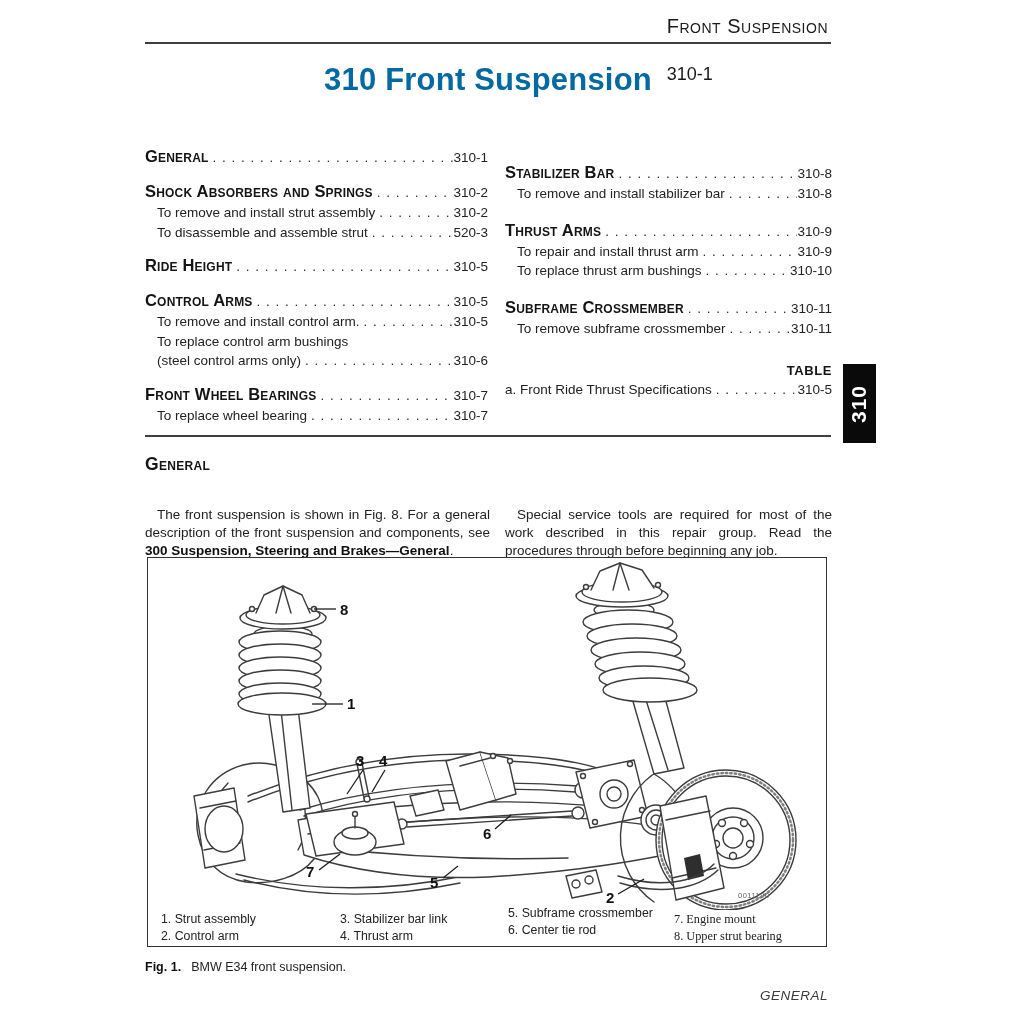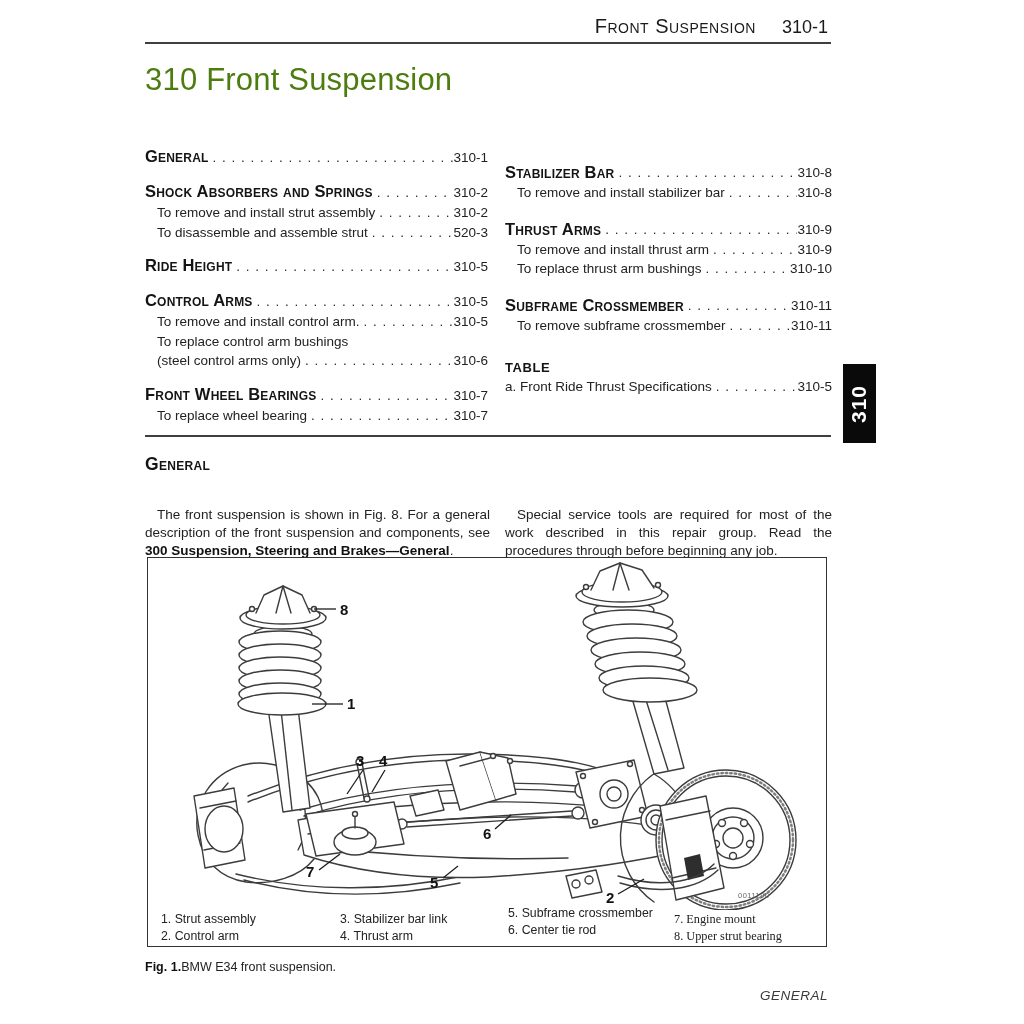--- a/index.html
+++ b/index.html
@@ -1,59 +1,59 @@
 <!DOCTYPE html>
 <html><head>
 <meta charset="utf-8">
 <style>
   html,body{margin:0;padding:0;background:#ffffff;}
   .page{
     position:relative;width:1024px;height:1024px;background:#fff;
     font-family:"Liberation Sans", sans-serif;color:#1e1e1e;overflow:hidden;
   }
   
-  .hdr{position:absolute;top:15px;right:196px;display:flex;align-items:flex-end;gap:26px;}
+  .hdr{position:absolute;top:15px;right:196px;display:flex;align-items:flex-start;gap:26px;flex-direction:column;}
   .hdr-section{font-variant:small-caps;font-size:20px;letter-spacing:.5px;color:#1a1a1a;}
   .hdr-page{font-size:18px;color:#1a1a1a;}
   .hdr-rule{position:absolute;top:42px;left:145px;width:686px;height:2px;background:#3f3f3f;}
-  .doc-title{position:absolute;top:62px;left:145px;width:686px;text-align:left;
-    font-size:31px;font-weight:normal;color:#4d7c0f;letter-spacing:.2px;}
+  .doc-title{position:absolute;top:62px;left:145px;width:686px;text-align:center;
+    font-size:31px;font-weight:bold;color:#0369a1;letter-spacing:.2px;}
   
   .toc-col{position:absolute;top:146px;font-size:13.5px;color:#222;}
   .toc-col.left{left:145px;width:343px;}
   .toc-col.right{left:505px;width:327px;}
   .toc-line{display:flex;align-items:baseline;line-height:19.5px;}
   .toc-sec-line{margin-top:13px;line-height:21px;}
-  .toc-col.right .toc-sec-line{margin-top:16px;align-items:center;}
+  .toc-col.right .toc-sec-line{margin-top:16px;}
   .toc-line.first{margin-top:0;}
   .toc-sec{font-variant:small-caps;font-weight:bold;font-size:16.5px;color:#141414;letter-spacing:.2px;white-space:nowrap;}
   .toc-sub{padding-left:12px;white-space:nowrap;}
   .dots{flex:1;overflow:hidden;white-space:nowrap;padding:0 4px;color:#2b2b2b;}
   .dots::after{content:". . . . . . . . . . . . . . . . . . . . . . . . . . . . . . . . . . . . . . . . . . . . . . . . . .";letter-spacing:1px;}
   .toc-page{white-space:nowrap;}
-  .table-head{margin-top:24px;text-align:left;font-weight:bold;font-size:13px;letter-spacing:.6px;color:#141414;line-height:18px;}
+  .table-head{margin-top:24px;text-align:right;font-weight:bold;font-size:13px;letter-spacing:.6px;color:#141414;line-height:18px;}
   
   .tab310{position:absolute;left:843px;top:364px;width:33px;height:79px;background:#0a0a0a;
     display:flex;align-items:center;justify-content:center;}
   .tab310 span{display:block;transform:rotate(-90deg);color:#fff;font-weight:bold;font-size:21px;letter-spacing:1px;}
   
   .sec-rule{position:absolute;top:435px;left:145px;width:686px;height:2px;background:#3f3f3f;}
   .sec-head{position:absolute;top:454px;left:145px;font-variant:small-caps;font-weight:bold;
     font-size:17.5px;color:#141414;letter-spacing:.3px;}
   .body-par{position:absolute;top:492px;font-size:13.5px;line-height:18px;text-align:justify;color:#222;}
   .body-par.lp{left:145px;width:345px;}
   .body-par.rp{left:505px;width:327px;}
   .body-par .ind{display:inline-block;width:12px;}
   .body-par b{color:#101010;}
   
   .figure-box{position:absolute;left:147px;top:557px;width:680px;height:390px;border:1.5px solid #333;box-sizing:border-box;background:#fff;}
   .fig-svg{position:absolute;left:0;top:0;}
   .fig-legend-col{position:absolute;font-size:12.3px;color:#222;line-height:16.5px;white-space:nowrap;}
   .fig-caption{position:absolute;left:145px;top:960px;font-size:12.5px;color:#222;}
-  .fig-caption b{color:#101010;}
+  .fig-caption b{margin-right:10px;color:#101010;}
   .footer{position:absolute;top:988px;right:196px;font-size:13.5px;font-style:italic;color:#3a3a3a;letter-spacing:.5px;}
 </style>
 </head>
 <body>
 
 <div class="page">
 
   <div class="hdr">
     <span class="hdr-section">Front Suspension</span>
     <span class="hdr-page">310-1</span>
@@ -128,21 +128,21 @@
       <span class="toc-sub">To remove and install stabilizer bar</span>
       <span class="dots"></span>
       <span class="toc-page">310-8</span>
     </div>
     <div class="toc-line toc-sec-line">
       <span class="toc-sec">Thrust Arms</span>
       <span class="dots"></span>
       <span class="toc-page">310-9</span>
     </div>
     <div class="toc-line">
-      <span class="toc-sub">To remove and install thrust arm</span>
+      <span class="toc-sub">To repair and install thrust arm</span>
       <span class="dots"></span>
       <span class="toc-page">310-9</span>
     </div>
     <div class="toc-line">
       <span class="toc-sub">To replace thrust arm bushings</span>
       <span class="dots"></span>
       <span class="toc-page">310-10</span>
     </div>
     <div class="toc-line toc-sec-line">
       <span class="toc-sec">Subframe Crossmember</span>

